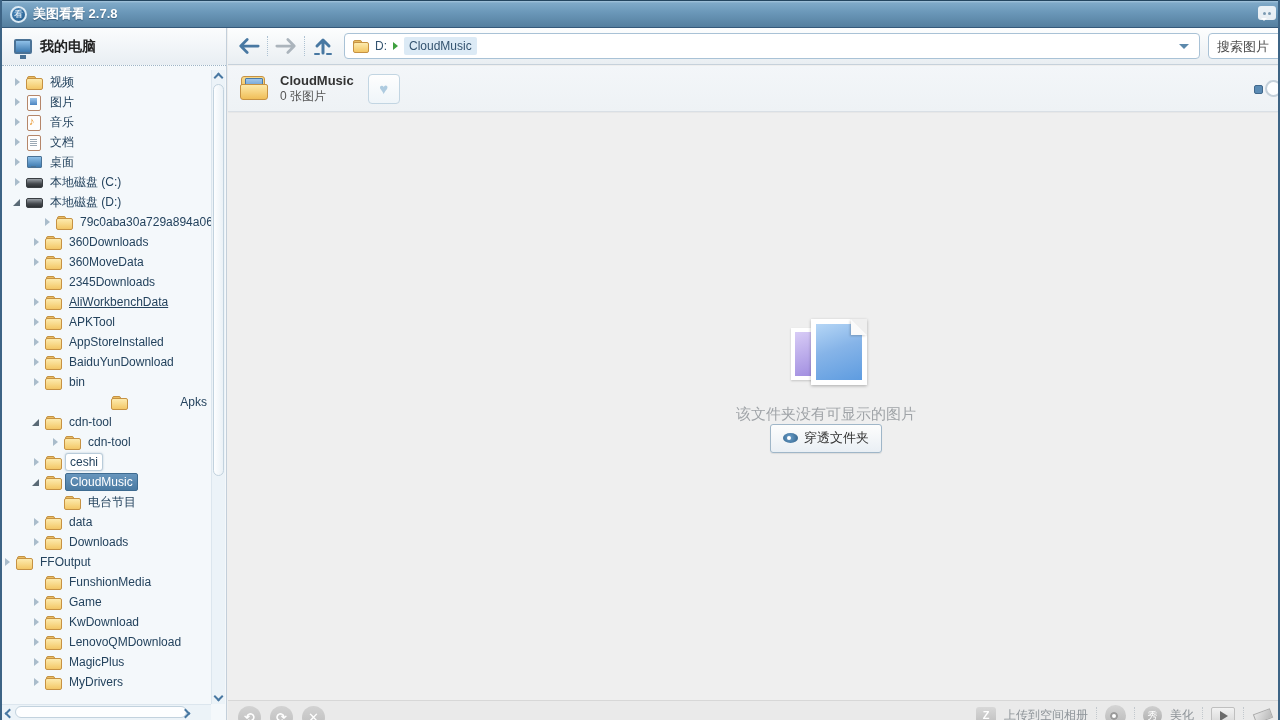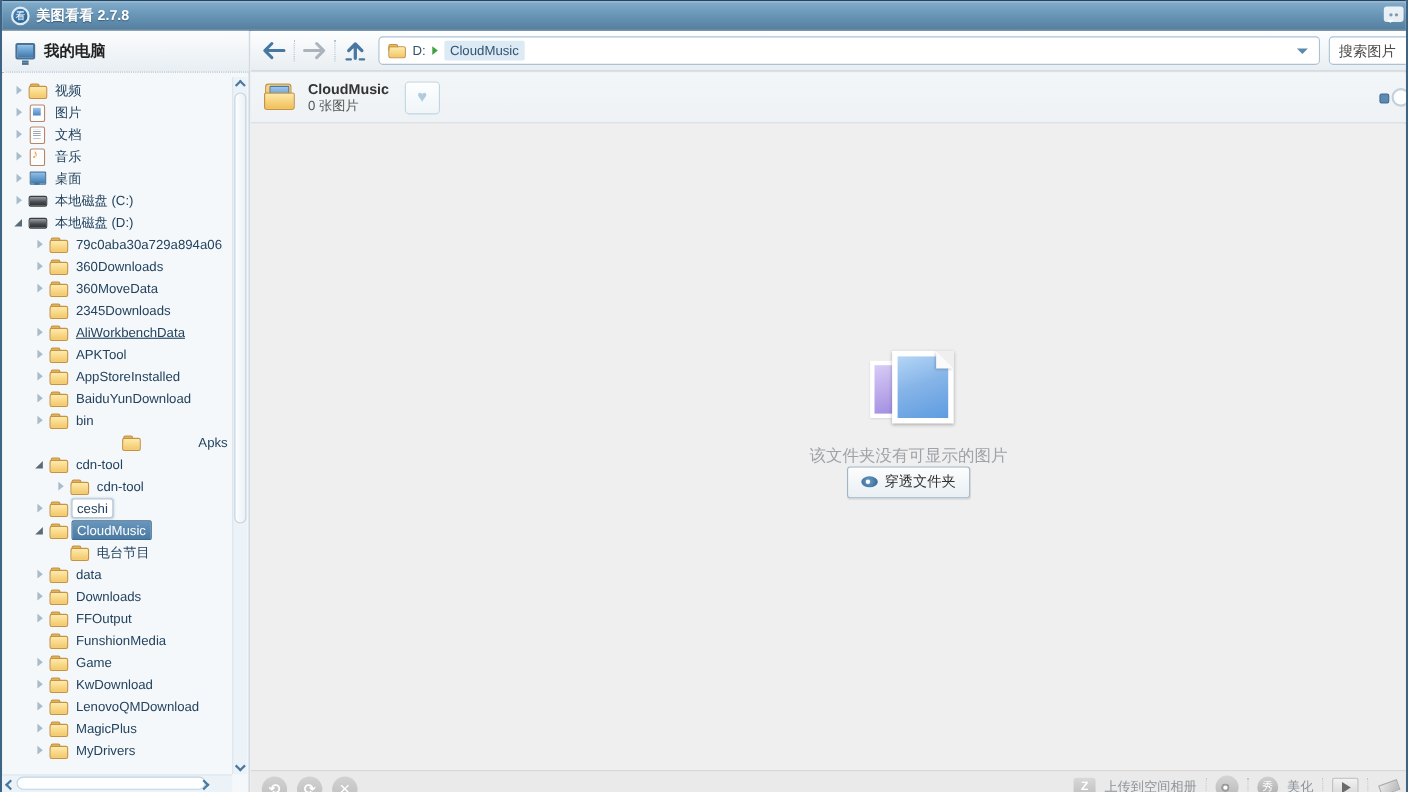--- a/index.html
+++ b/index.html
@@ -160,44 +160,44 @@
     <span class="ticon i-folder"></span>
     <span class="tlabel">视频</span>
   </div>
         <div class="trow" style="padding-left: 10px;">
     <span class="arr collapsed"></span>
     <span class="ticon i-lib i-pictures"></span>
     <span class="tlabel">图片</span>
   </div>
         <div class="trow" style="padding-left: 10px;">
     <span class="arr collapsed"></span>
+    <span class="ticon i-lib i-music"></span>
+    <span class="tlabel">音乐</span>
+  </div>
+        <div class="trow" style="padding-left: 10px;">
+    <span class="arr collapsed"></span>
     <span class="ticon i-lib i-documents"></span>
     <span class="tlabel">文档</span>
-  </div>
-        <div class="trow" style="padding-left: 10px;">
-    <span class="arr collapsed"></span>
-    <span class="ticon i-lib i-music"></span>
-    <span class="tlabel">音乐</span>
   </div>
         <div class="trow" style="padding-left: 10px;">
     <span class="arr collapsed"></span>
     <span class="ticon i-desktop"></span>
     <span class="tlabel">桌面</span>
   </div>
         <div class="trow" style="padding-left: 10px;">
     <span class="arr collapsed"></span>
     <span class="ticon i-disk"></span>
     <span class="tlabel">本地磁盘 (C:)</span>
   </div>
         <div class="trow" style="padding-left: 10px;">
     <span class="arr expanded"></span>
     <span class="ticon i-disk"></span>
     <span class="tlabel">本地磁盘 (D:)</span>
   </div>
-        <div class="trow" style="padding-left: 29px; text-align: right;">
+        <div class="trow" style="padding-left: 40px; text-align: right;">
     <span class="arr collapsed"></span>
     <span class="ticon i-folder"></span>
     <span class="tlabel">79c0aba30a729a894a06</span>
   </div>
         <div class="trow" style="padding-left: 29px;">
     <span class="arr collapsed"></span>
     <span class="ticon i-folder"></span>
     <span class="tlabel">360Downloads</span>
   </div>
         <div class="trow" style="padding-left: 29px;">
@@ -268,21 +268,21 @@
         <div class="trow" style="padding-left: 29px;">
     <span class="arr collapsed"></span>
     <span class="ticon i-folder"></span>
     <span class="tlabel">data</span>
   </div>
         <div class="trow" style="padding-left: 29px;">
     <span class="arr collapsed"></span>
     <span class="ticon i-folder"></span>
     <span class="tlabel">Downloads</span>
   </div>
-        <div class="trow" style="padding-left: 29px;">
+        <div class="trow" style="">
     <span class="arr collapsed"></span>
     <span class="ticon i-folder"></span>
     <span class="tlabel">FFOutput</span>
   </div>
         <div class="trow" style="padding-left: 29px;">
     <span class="arr none"></span>
     <span class="ticon i-folder"></span>
     <span class="tlabel">FunshionMedia</span>
   </div>
         <div class="trow" style="padding-left: 29px;">

